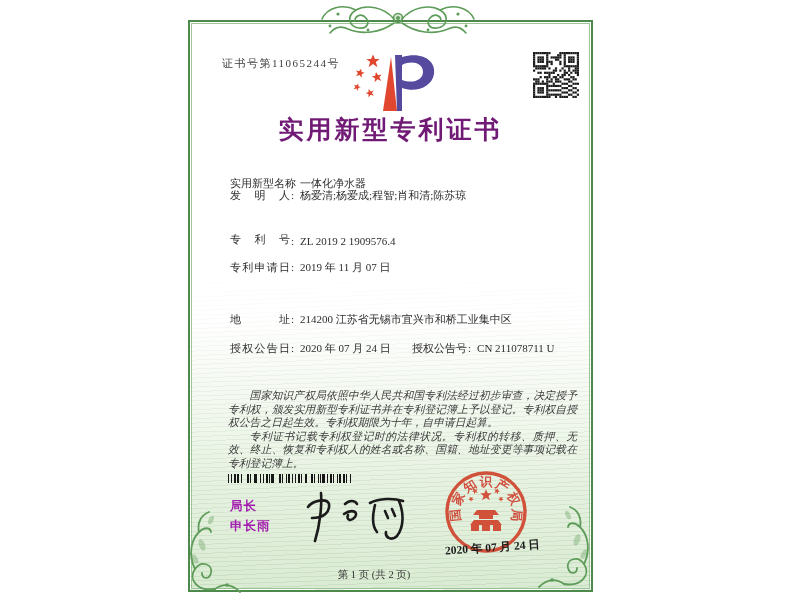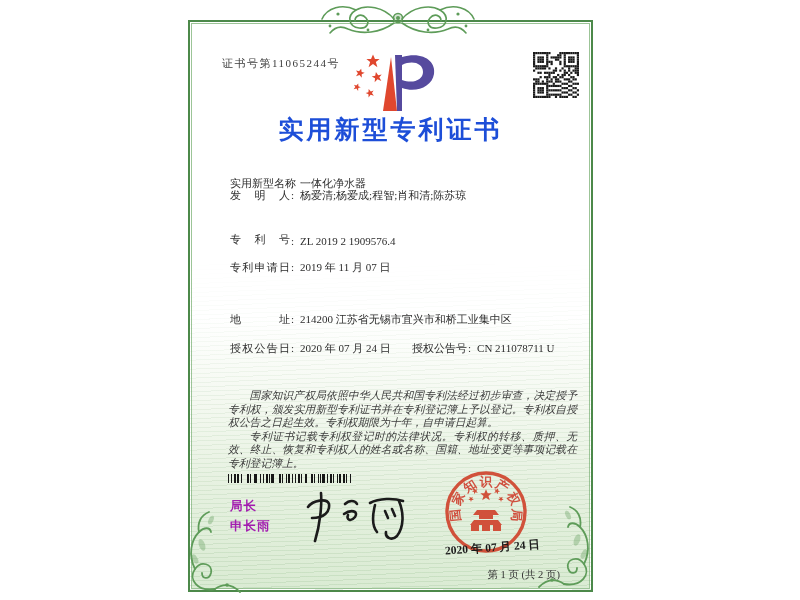--- a/index.html
+++ b/index.html
@@ -24,21 +24,21 @@
   }
   
   .cert-no {
     position:absolute; left:222px; top:56px; font-size:11px; letter-spacing:1.5px;
     color:#3c3c3c; font-family:"Liberation Serif", serif;
   }
   .qr { position:absolute; left:533px; top:52px; width:46px; height:46px; }
   .logo { position:absolute; left:352px; top:50px; width:90px; height:66px; }
   .title {
     position:absolute; left:188px; top:113px; width:405px; text-align:center;
-    font-size:25px; font-weight:bold; letter-spacing:3px; color:#1d4ed8;
+    font-size:25px; font-weight:bold; letter-spacing:3px; color:#701a75;
     font-family:"Liberation Serif", serif;
   }
   
   .row { position:absolute; left:230px; height:15px; font-size:11px; color:#2e2e2e; white-space:nowrap; }
   .row .lab {
     display:inline-block; width:60px; text-align:justify; text-align-last:justify;
     vertical-align:bottom;
   }
   .row .col { display:inline-block; margin:0 6px 0 1px; }
   .r1{top:176px}.r2{top:188px}.r3{top:232px}.r4{top:260px}.r5{top:287px}.r6{top:312px}.r7{top:341px}
@@ -64,21 +64,21 @@
   }
   .director-title { top:498px; }
   .director-name  { top:518px; }
   .signature { position:absolute; left:300px; top:487px; width:115px; height:60px; }
   .seal { position:absolute; left:442px; top:468px; width:88px; height:88px; opacity:.93; }
   .seal-date {
     position:absolute; left:445px; top:540px; width:100px; font-size:11.5px; font-weight:bold;
     color:#1b1b1b; transform:rotate(-4deg); font-family:"Liberation Serif", serif; white-space:nowrap;
   }
   .footer {
-    position:absolute; left:188px; top:568px; width:372px; text-align:right;
+    position:absolute; left:188px; top:568px; width:372px; text-align:center;
     font-size:10.5px; color:#333333; font-family:"Liberation Serif", serif;
   }
   
   .flourish-top { position:absolute; left:318px; top:2px; width:160px; height:38px; }
   .flourish-bl  { position:absolute; left:185px; top:507px; width:58px; height:86px; }
   .flourish-br  { position:absolute; left:536px; top:497px; width:58px; height:96px; transform:scaleX(-1); }
 </style>
 </head>
 <body>
 

